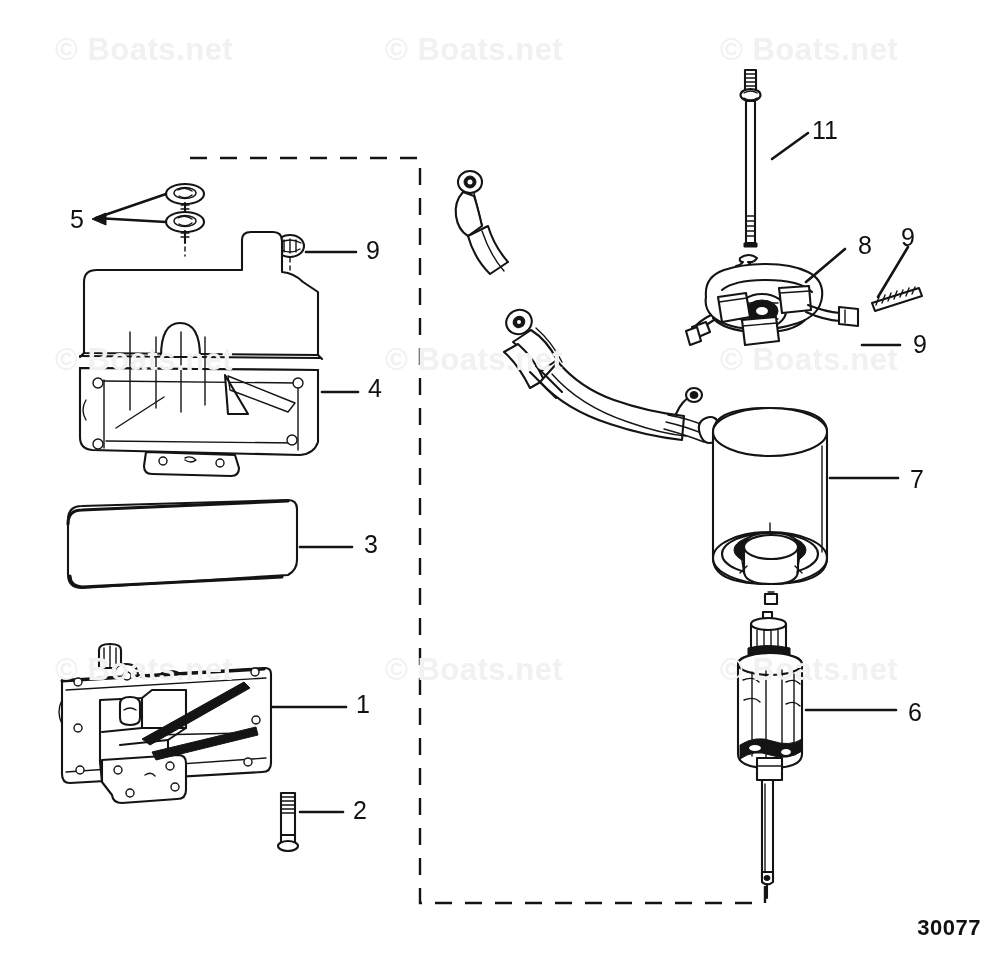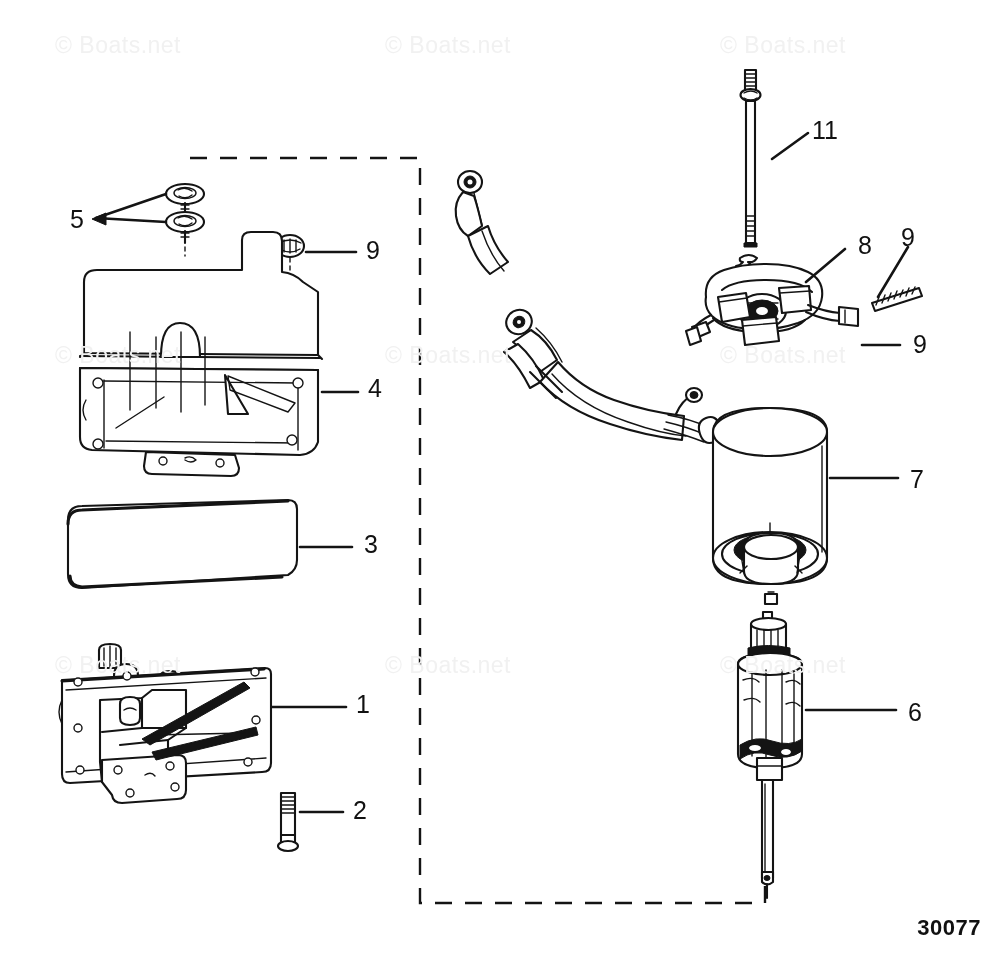--- a/index.html
+++ b/index.html
@@ -22,23 +22,23 @@
   #diagram-svg {
     position: absolute;
     left: 0;
     top: 0;
     width: 1001px;
     height: 969px;
   }
   .wm {
     position: absolute;
     color: #f1f1f1;
-    font-size: 23px;
+    font-size: 31px;
     font-family: "Liberation Sans", sans-serif;
-    font-weight: 400;
+    font-weight: 700;
     letter-spacing: 0.5px;
     white-space: nowrap;
     user-select: none;
     pointer-events: none;
   }
   .callout {
     position: absolute;
     color: #111111;
     font-family: "Liberation Sans", sans-serif;
     font-weight: normal;

